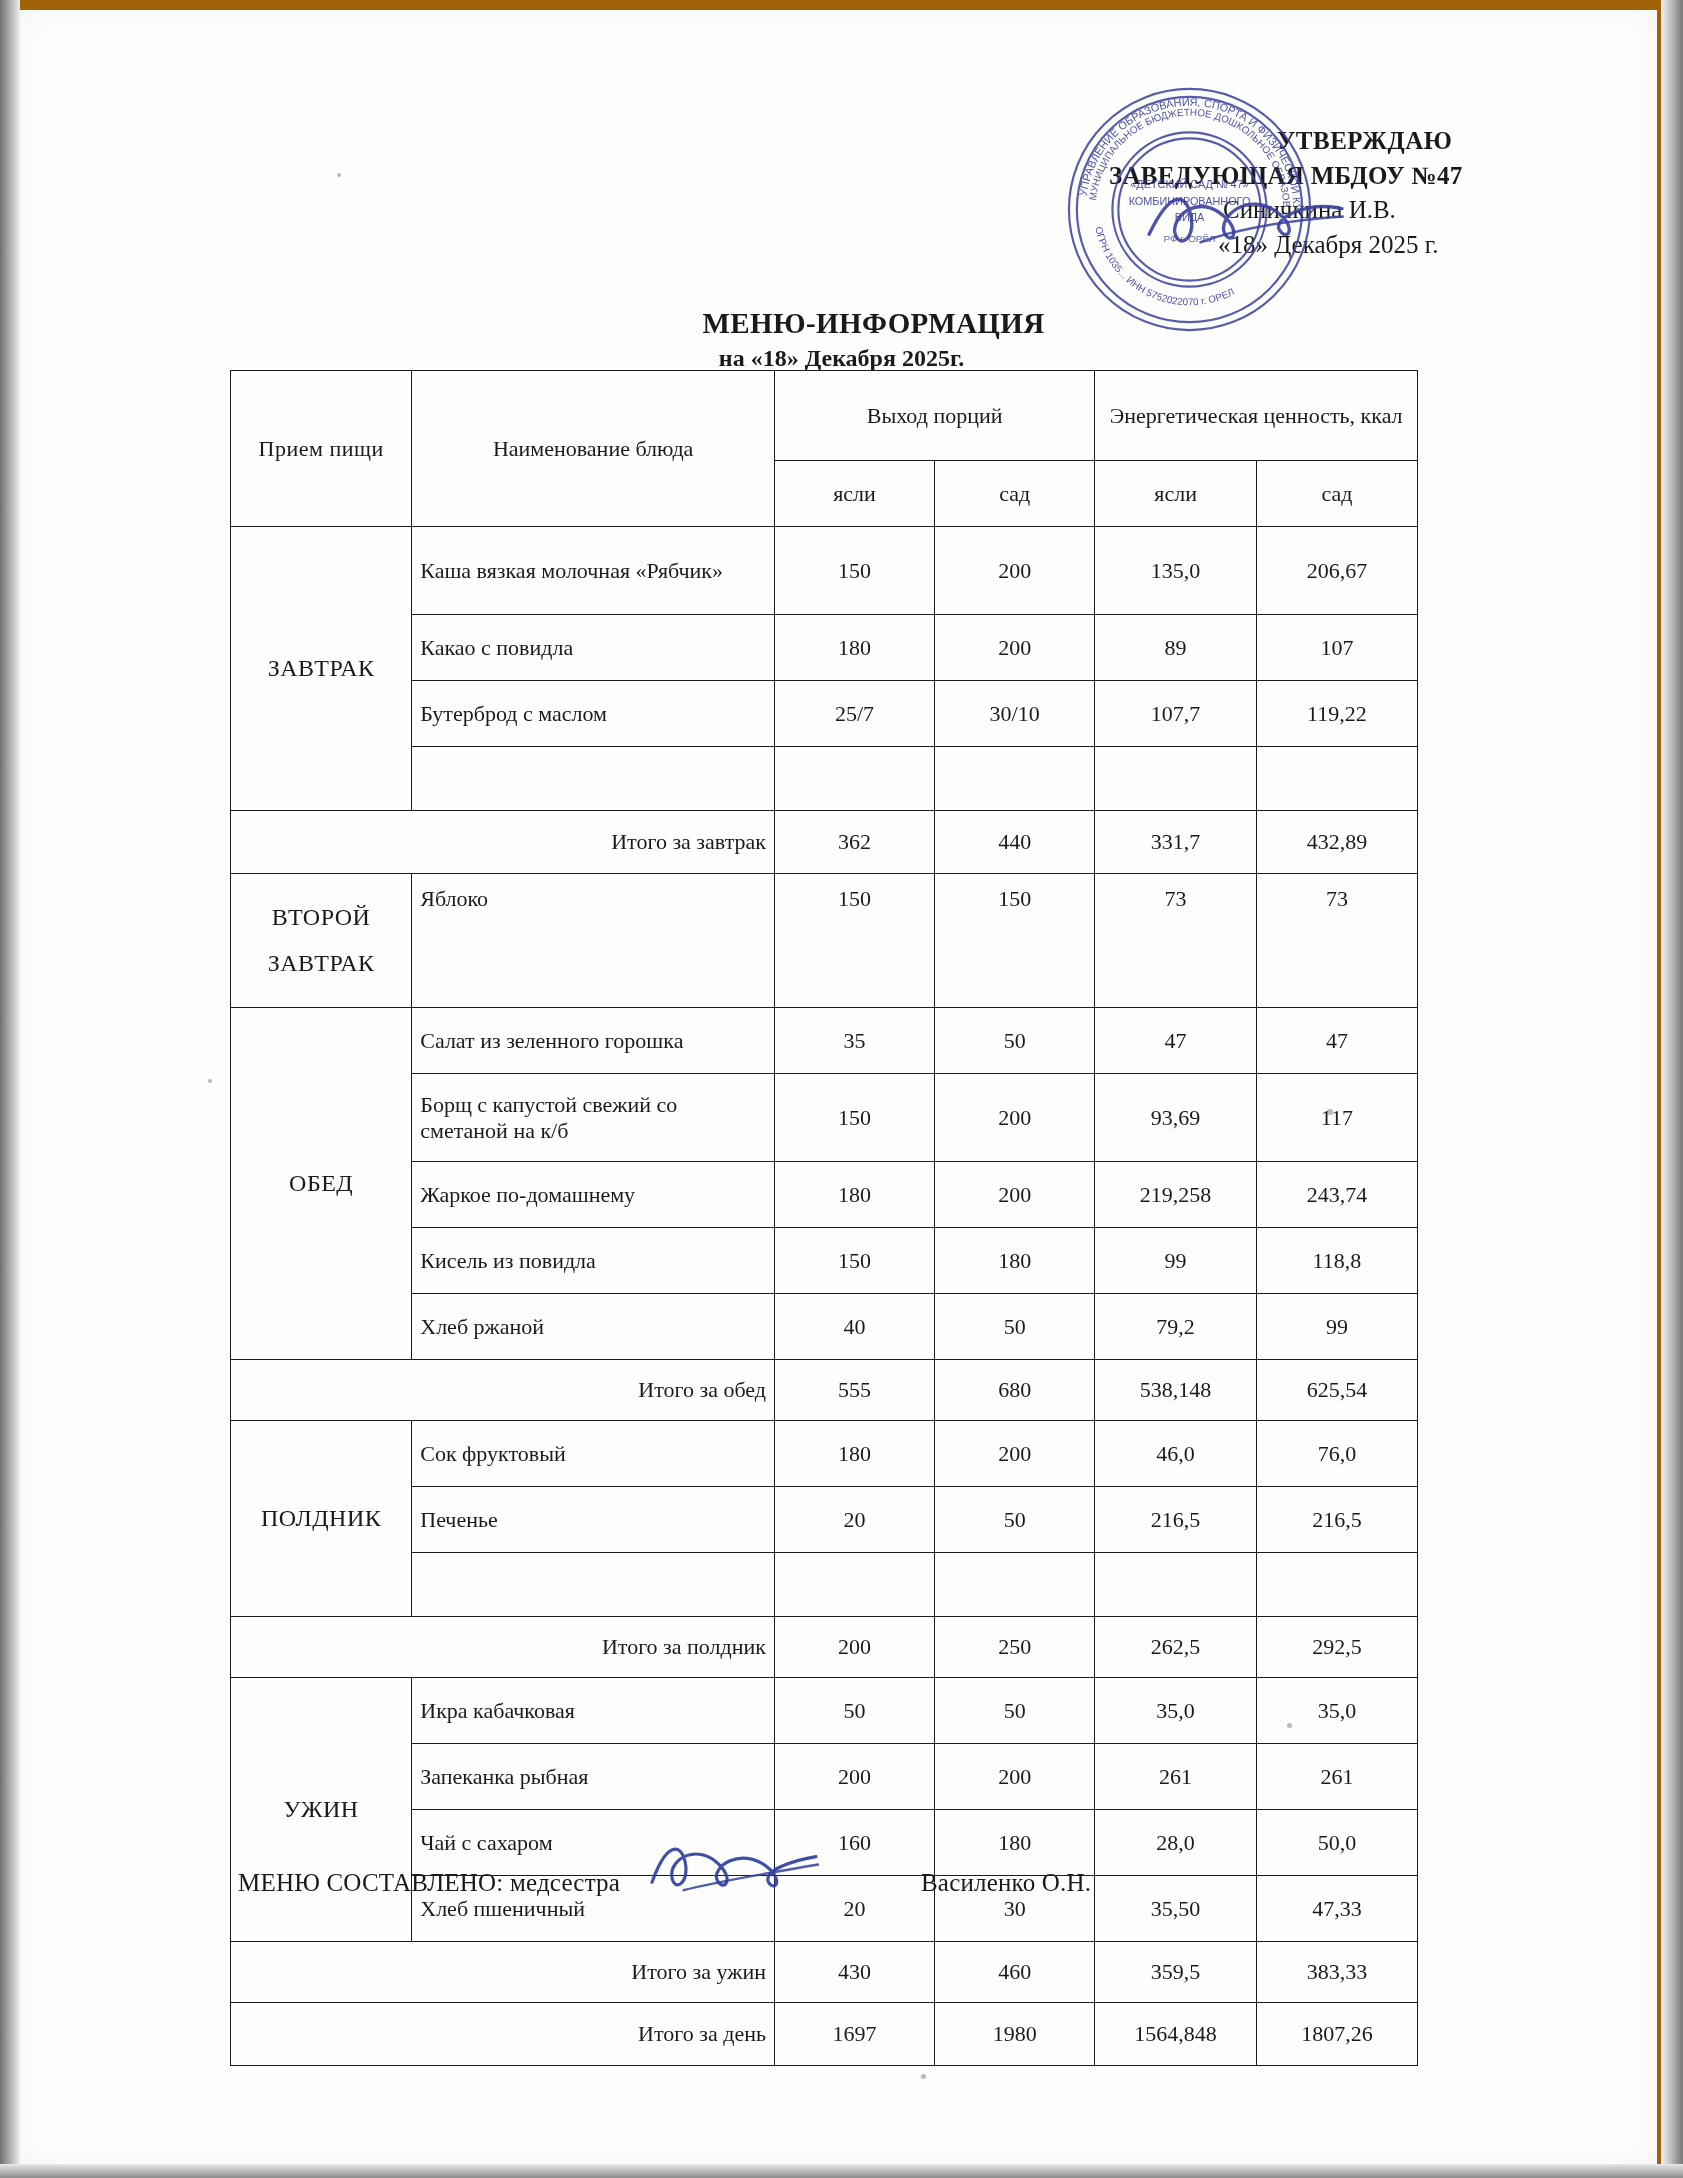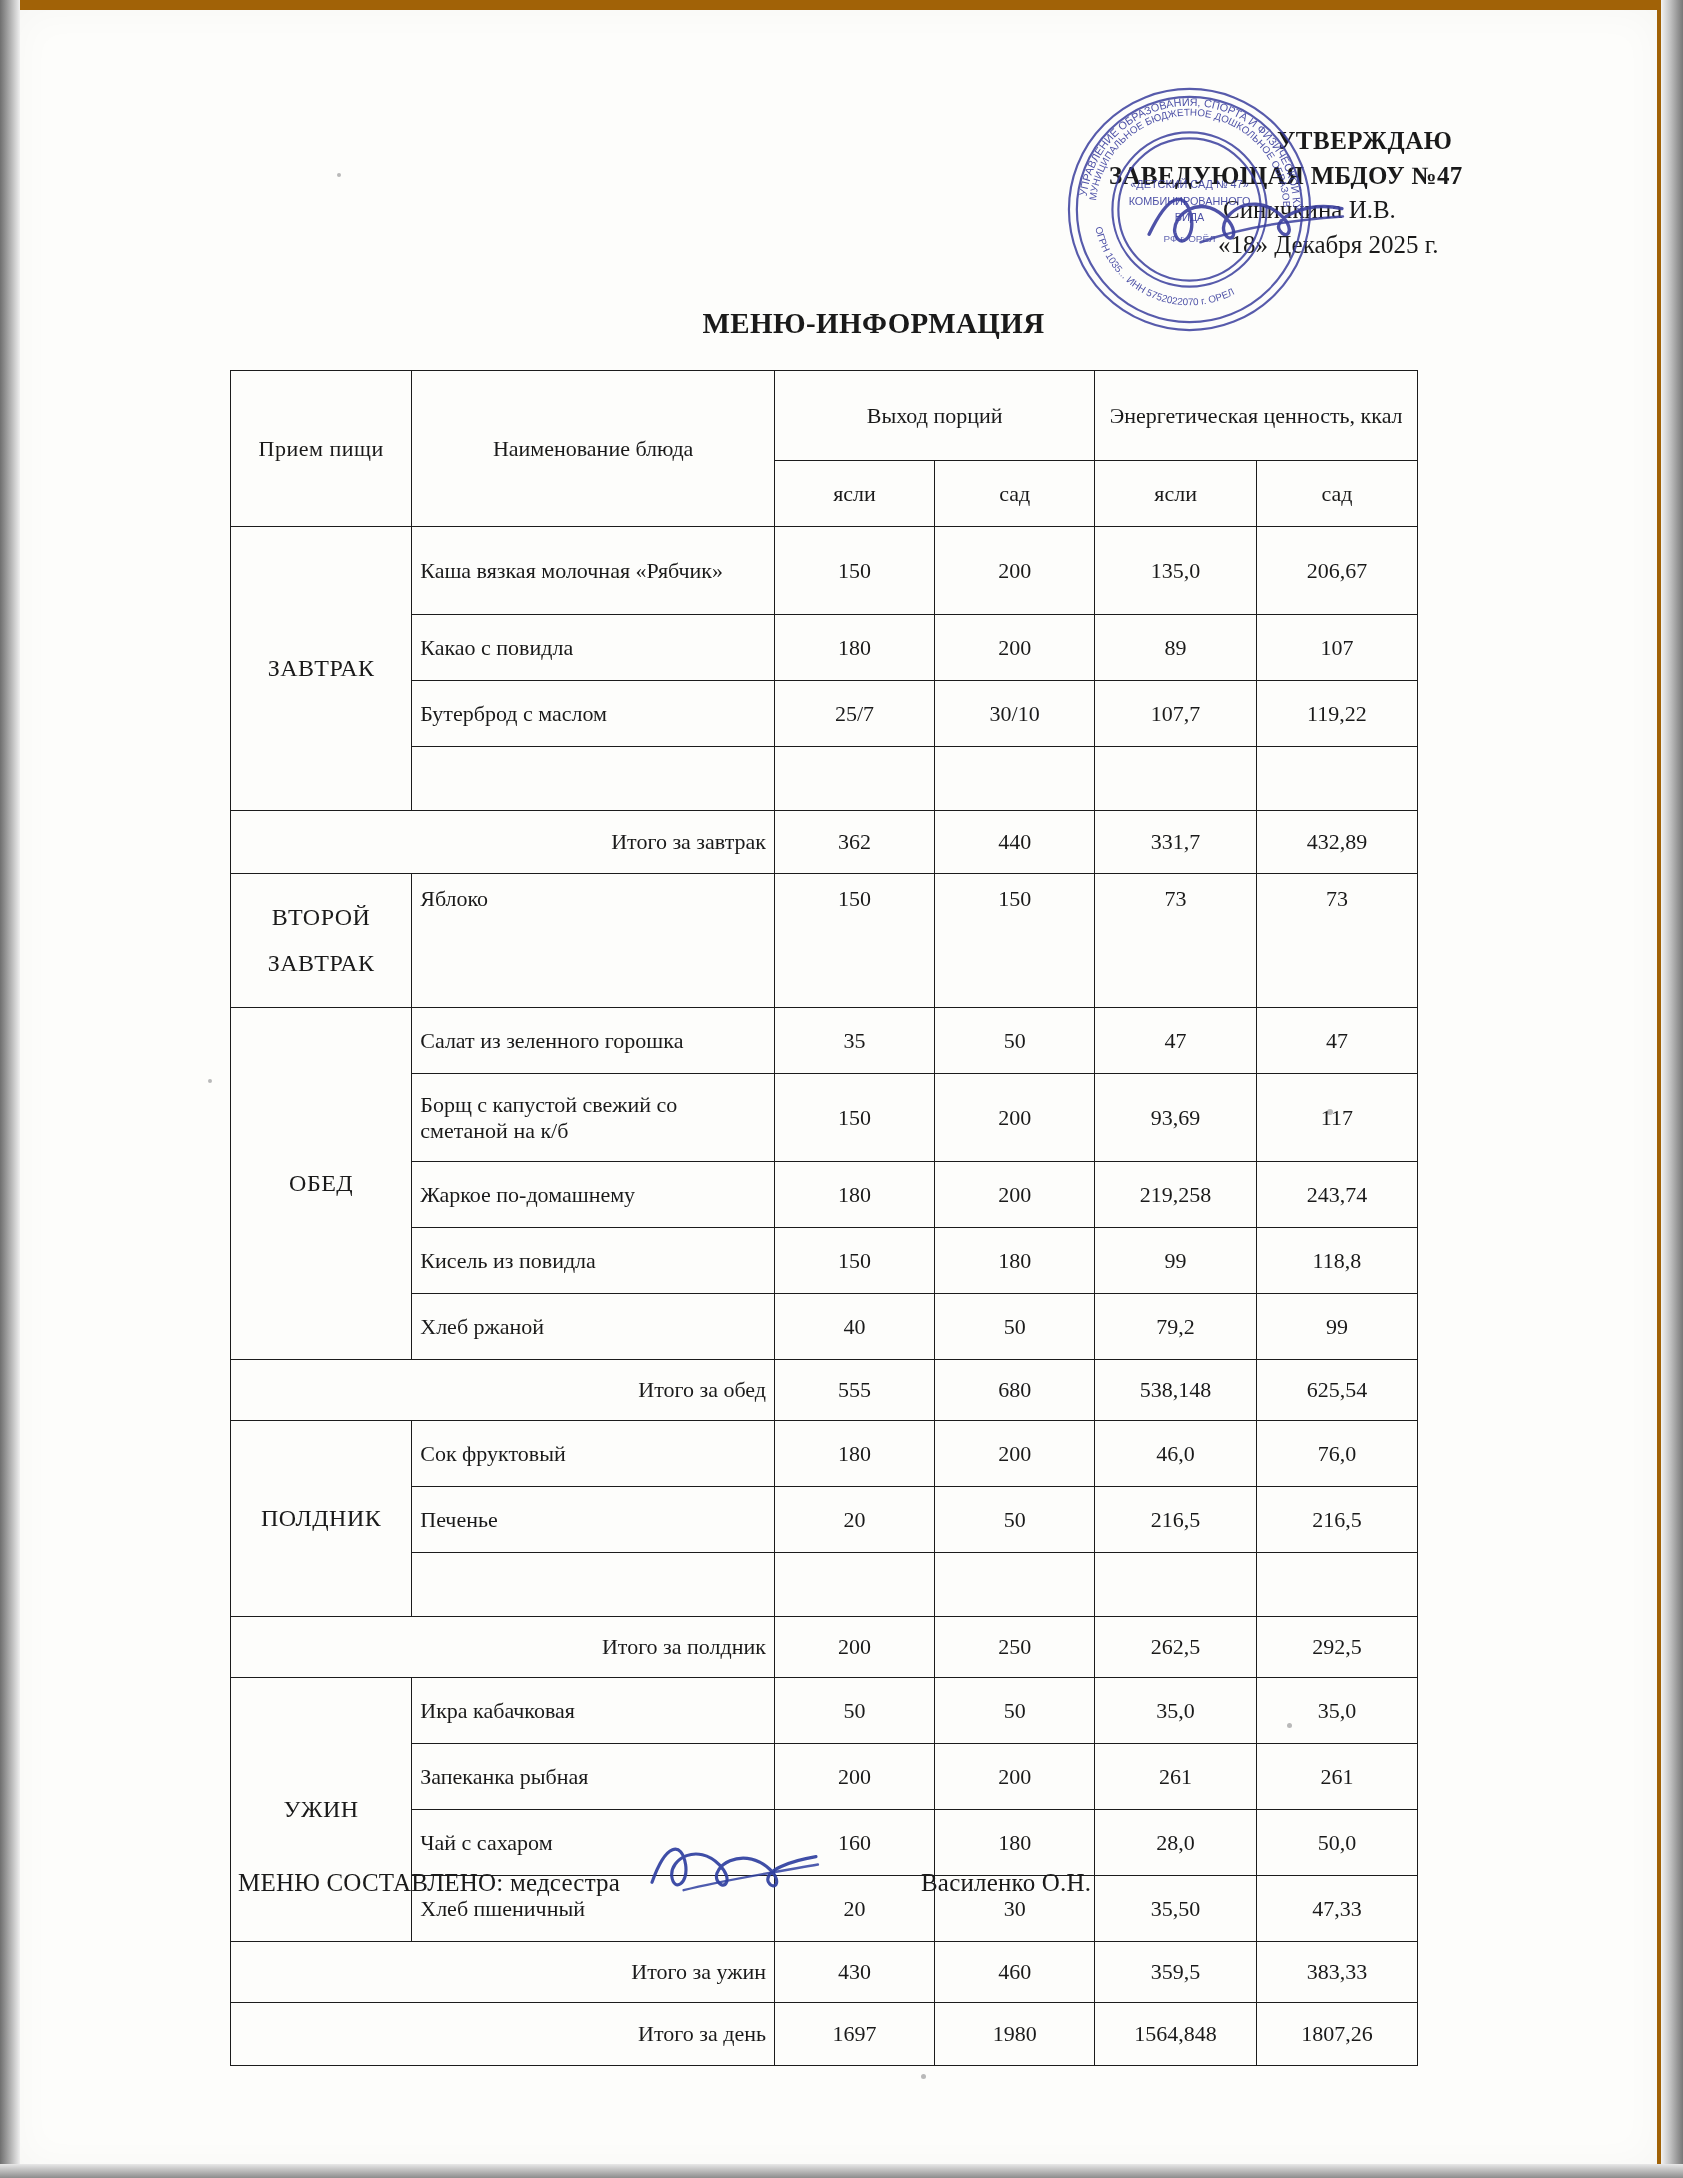--- a/index.html
+++ b/index.html
@@ -199,20 +199,21 @@
     <text x="127" y="139" text-anchor="middle" font-size="11" fill="#3b3f9e" opacity="0.9" font-family="'Liberation Sans',sans-serif">ВИДА</text>
     <text x="127" y="160" text-anchor="middle" font-size="10" fill="#3b3f9e" opacity="0.8" font-family="'Liberation Sans',sans-serif">РФ  г. ОРЁЛ</text>
   </svg>
 
   <svg class="signature-top" viewBox="0 0 220 90">
     <path d="M10 62 C 30 20, 46 18, 52 42 C 58 66, 40 78, 36 60 C 33 44, 60 20, 86 44 C 104 60, 92 74, 86 60 C 80 44, 110 18, 140 40 C 160 55, 150 70, 142 58 C 134 46, 170 28, 205 36" fill="none" stroke="#3b3f9e" stroke-width="3.4" stroke-linecap="round" opacity="0.9"></path>
     <path d="M62 70 C 100 56, 150 48, 206 44" fill="none" stroke="#3b3f9e" stroke-width="2.6" stroke-linecap="round" opacity="0.85"></path>
   </svg>
 
   <div class="title">МЕНЮ-ИНФОРМАЦИЯ</div>
+  <div class="subtitle">на «18»  Декабря   2025г.</div>
 
   <table class="menu">
     <tbody>
 
       <tr>
         <td class="c-meal hdr hdr-tall" rowspan="2" style="font-weight:normal;font-size:22px;">Прием пищи</td>
         <td class="c-dish hdr hdr-tall" rowspan="2" style="text-align:center;">Наименование блюда</td>
         <td class="hdr hdr-tall" colspan="2">Выход порций</td>
         <td class="hdr hdr-tall" colspan="2">Энергетическая ценность, ккал</td>
       </tr>

